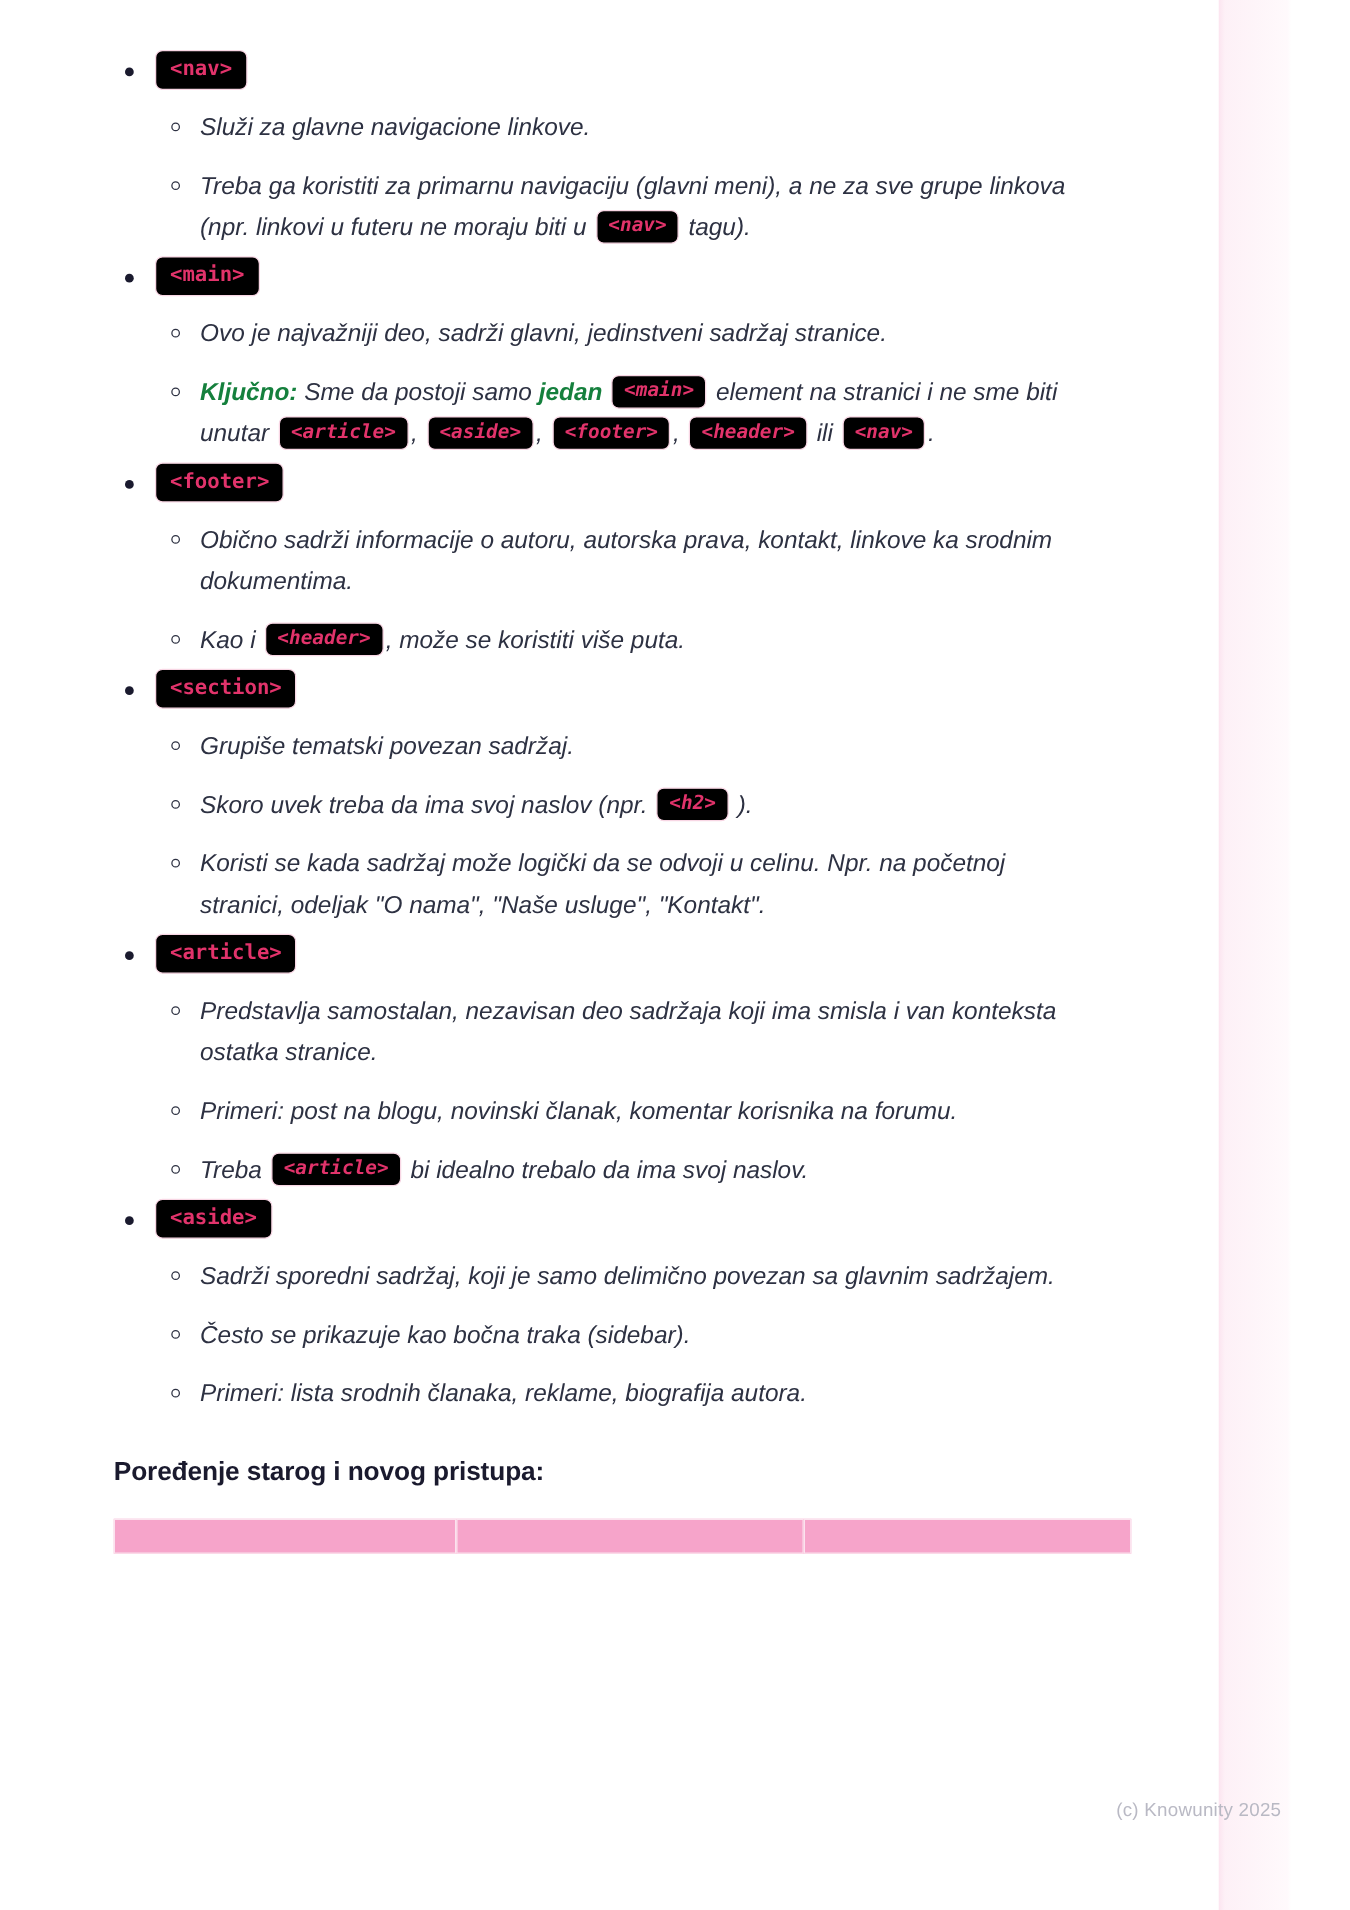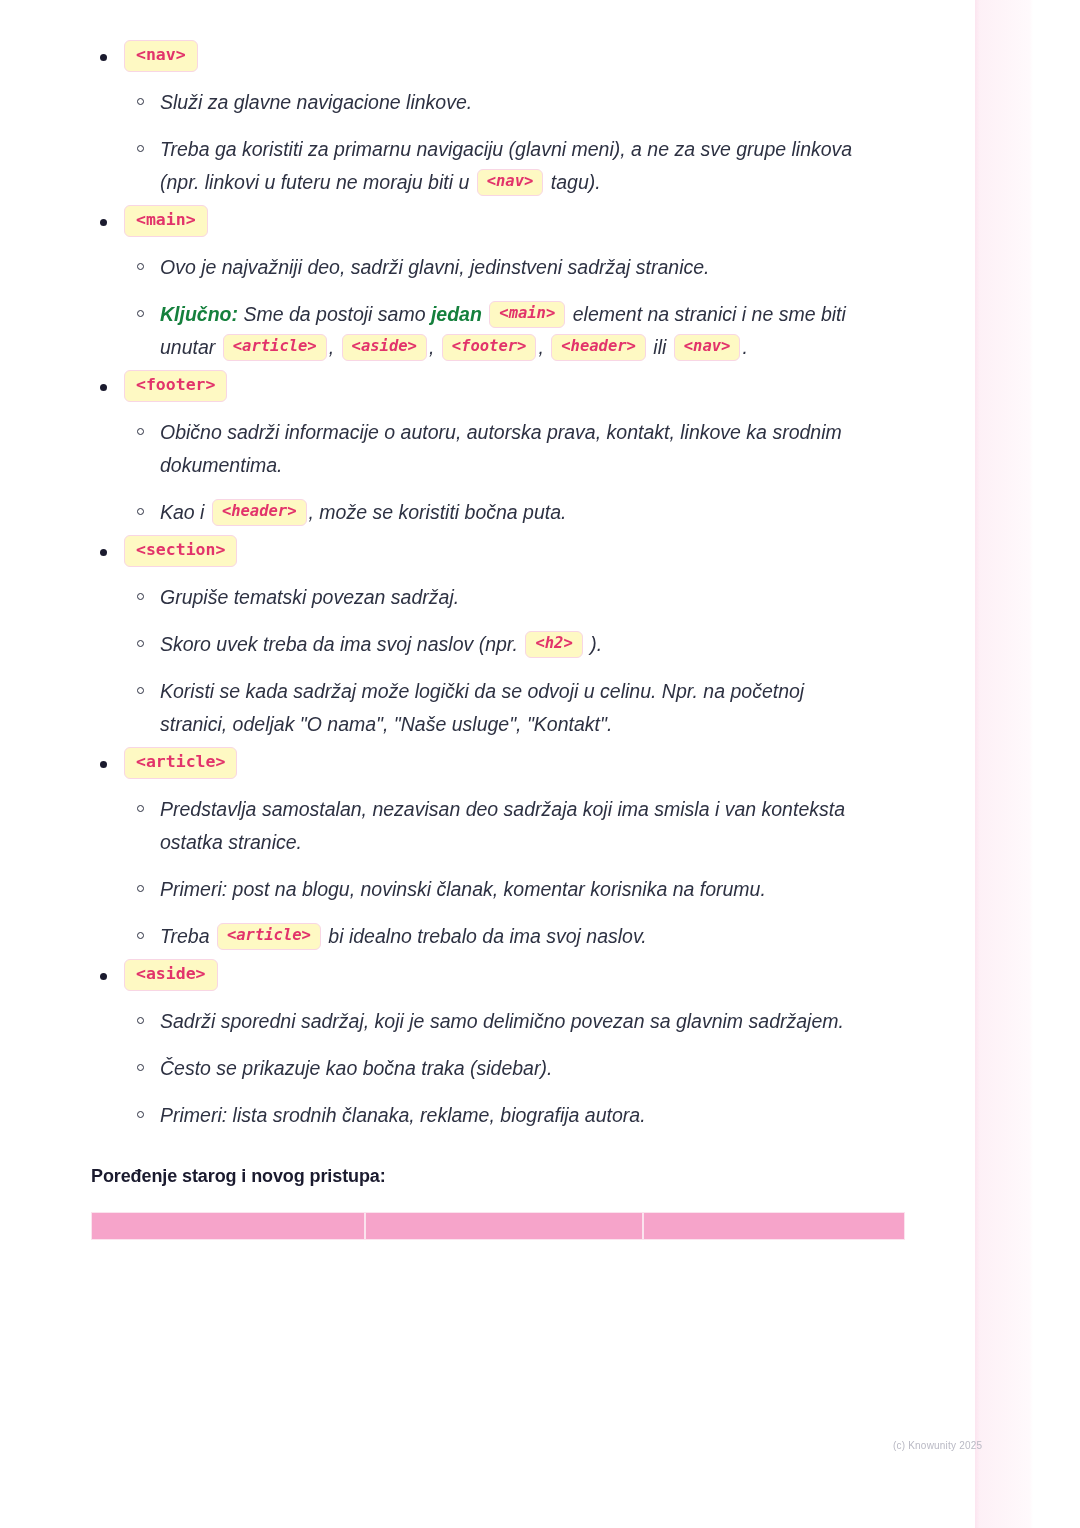--- a/index.html
+++ b/index.html
@@ -100,21 +100,21 @@
     font-weight: 700;
     color: #15803d;
   }
 
   
   .chip {
     display: inline-block;
     font-family: "DejaVu Sans Mono", "Liberation Mono", monospace;
     font-weight: 700;
     color: #e2336b;
-    background: #fef9c3;
+    background: #000000;
     border: 1px solid #f8d6e4;
     border-radius: 6px;
     padding: 3px 9px 4px 9px;
     line-height: 1.15;
     white-space: nowrap;
     vertical-align: middle;
   }
   .chip.head {
     font-size: 16.5px;
     padding: 5px 11px 6px 11px;
@@ -123,21 +123,21 @@
     font-size: 15.5px;
     padding: 3px 9px 4px 9px;
     margin: 0 2px;
     position: relative;
     top: -1px;
   }
 
   
   .compare-title {
     margin: 34px 0 0 91px;
-    font-size: 18px;
+    font-size: 21px;
     font-weight: 700;
     color: #1a1a2e;
     letter-spacing: -0.1px;
   }
 
   
   .compare-table {
     margin: 25px 0 0 91px;
     width: 736px;
     border-collapse: separate;
@@ -158,21 +158,21 @@
   }
   .compare-table th.c1 { width: 248px; }
   .compare-table th.c2 { width: 252px; }
   .compare-table th.c3 { width: 236px; }
 
   
   .watermark {
     position: absolute;
     left: 893px;
     top: 1440px;
-    font-size: 10px;
+    font-size: 15px;
     color: #b9b9c4;
     letter-spacing: 0.2px;
     white-space: nowrap;
   }
 </style>
 </head>
 <body>
 
 <div class="page-edge-band"></div>
 
@@ -181,21 +181,21 @@
       <li class="topic"><span class="disc"></span><code class="chip head">&lt;nav&gt;</code><ul class="level2">
           <li class="point"><span class="circle"></span><span>Služi za glavne navigacione linkove.</span></li>
           <li class="point"><span class="circle"></span><span>Treba ga koristiti za primarnu navigaciju (glavni meni), a ne za sve grupe linkova (npr. linkovi u futeru ne moraju biti u </span><code class="chip inline">&lt;nav&gt;</code><span> tagu).</span></li>
         </ul></li>
       <li class="topic"><span class="disc"></span><code class="chip head">&lt;main&gt;</code><ul class="level2">
           <li class="point"><span class="circle"></span><span>Ovo je najvažniji deo, sadrži glavni, jedinstveni sadržaj stranice.</span></li>
           <li class="point"><span class="circle"></span><b>Ključno:</b><span> Sme da postoji samo </span><b>jedan</b><span> </span><code class="chip inline">&lt;main&gt;</code><span> element na stranici i ne sme biti unutar </span><code class="chip inline">&lt;article&gt;</code><span>, </span><code class="chip inline">&lt;aside&gt;</code><span>, </span><code class="chip inline">&lt;footer&gt;</code><span>, </span><code class="chip inline">&lt;header&gt;</code><span> ili </span><code class="chip inline">&lt;nav&gt;</code><span>.</span></li>
         </ul></li>
       <li class="topic"><span class="disc"></span><code class="chip head">&lt;footer&gt;</code><ul class="level2">
           <li class="point"><span class="circle"></span><span>Obično sadrži informacije o autoru, autorska prava, kontakt, linkove ka srodnim dokumentima.</span></li>
-          <li class="point"><span class="circle"></span><span>Kao i </span><code class="chip inline">&lt;header&gt;</code><span>, može se koristiti bočna puta.</span></li>
+          <li class="point"><span class="circle"></span><span>Kao i </span><code class="chip inline">&lt;header&gt;</code><span>, može se koristiti više puta.</span></li>
         </ul></li>
       <li class="topic"><span class="disc"></span><code class="chip head">&lt;section&gt;</code><ul class="level2">
           <li class="point"><span class="circle"></span><span>Grupiše tematski povezan sadržaj.</span></li>
           <li class="point"><span class="circle"></span><span>Skoro uvek treba da ima svoj naslov (npr. </span><code class="chip inline">&lt;h2&gt;</code><span> ).</span></li>
           <li class="point"><span class="circle"></span><span>Koristi se kada sadržaj može logički da se odvoji u celinu. Npr. na početnoj stranici, odeljak "O nama", "Naše usluge", "Kontakt".</span></li>
         </ul></li>
       <li class="topic"><span class="disc"></span><code class="chip head">&lt;article&gt;</code><ul class="level2">
           <li class="point"><span class="circle"></span><span>Predstavlja samostalan, nezavisan deo sadržaja koji ima smisla i van konteksta ostatka stranice.</span></li>
           <li class="point"><span class="circle"></span><span>Primeri: post na blogu, novinski članak, komentar korisnika na forumu.</span></li>
           <li class="point"><span class="circle"></span><span>Treba </span><code class="chip inline">&lt;article&gt;</code><span> bi idealno trebalo da ima svoj naslov.</span></li>

